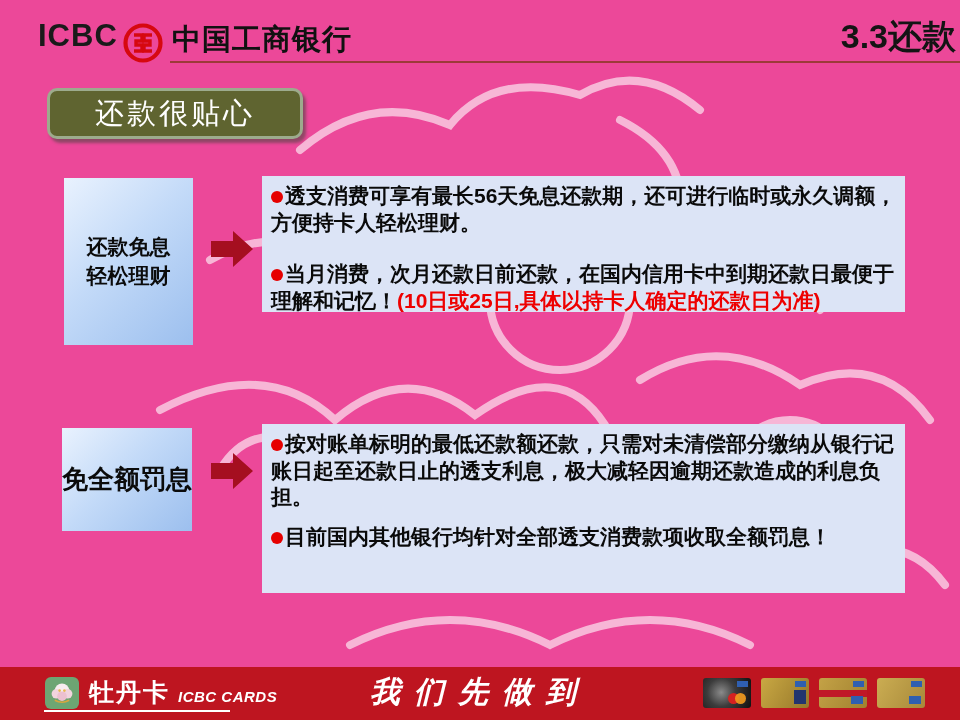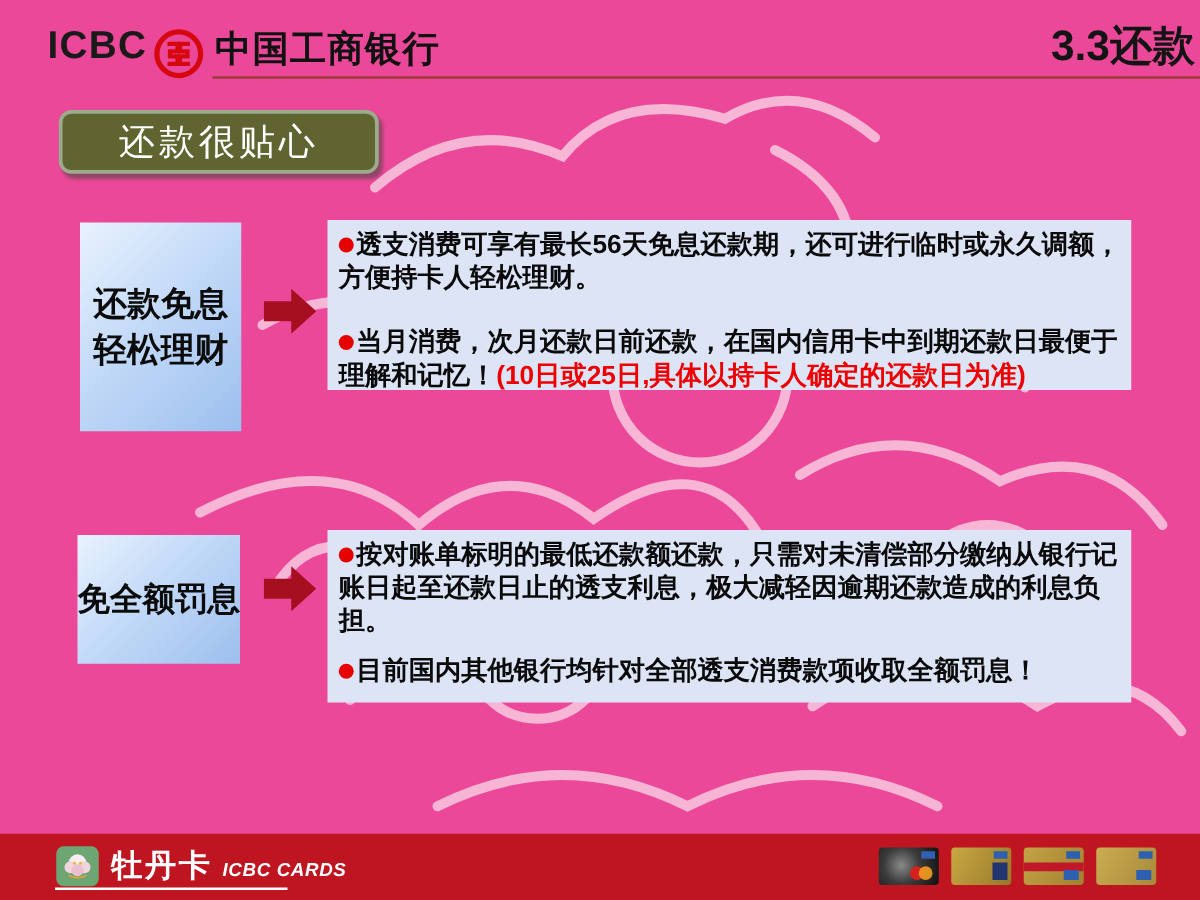--- a/index.html
+++ b/index.html
@@ -16,29 +16,29 @@
   .hdr-line{position:absolute;left:170px;top:61px;width:790px;height:2px;background:#9c3a3a;}
 
   
   .title-btn{position:absolute;left:47px;top:88px;width:250px;height:45px;background:#5f6430;
     border:3px solid #9dab8d;border-radius:10px;box-shadow:3px 4px 3px rgba(70,70,60,.55);
     display:flex;align-items:center;justify-content:center;color:#fff;font-size:29px;font-weight:400;letter-spacing:3px;}
 
   
   .label-box{position:absolute;background:linear-gradient(135deg,#e9f2fe 0%,#c3daf8 45%,#9cbfee 100%);
     display:flex;flex-direction:column;align-items:center;justify-content:center;
-    color:#0b0b0b;font-weight:900;font-size:27px;line-height:1.35;text-align:center;}
+    color:#0b0b0b;font-weight:900;font-size:21px;line-height:1.35;text-align:center;}
   .label-box-1{left:64px;top:178px;width:129px;height:167px;}
   .label-box-2{left:62px;top:428px;width:130px;height:103px;font-size:26px;}
   .arrow{position:absolute;width:42px;height:40px;}
   .arrow-1{left:211px;top:229px;}
   .arrow-2{left:211px;top:451px;}
   .panel{position:absolute;left:262px;width:643px;background:#dce4f6;box-sizing:border-box;padding:7px 8px 0 9px;}
   .panel-1{top:176px;height:136px;}
-  .panel-2{top:424px;height:138px;}
+  .panel-2{top:424px;height:169px;}
   .bullet{margin:0;font-size:21px;font-weight:900;color:#0a0a0a;line-height:1.27;}
   .bullet + .bullet{margin-top:25px;}
   .panel-2 .bullet + .bullet{margin-top:13px;}
   .dot{display:inline-block;width:12px;height:12px;border-radius:50%;background:#e60000;margin-right:2px;}
   .hl{color:#ee0000;}
 
   
   .footer{position:absolute;left:0;top:667px;width:960px;height:53px;background:#be1520;}
   .mudan{position:absolute;left:45px;top:676px;display:flex;align-items:center;}
   .peony-badge{width:34px;height:32px;background:#6da573;border-radius:6px;display:flex;align-items:center;justify-content:center;}
@@ -129,20 +129,21 @@
         <circle cx="16" cy="19" r="6" fill="#ecc0d0"></circle>
         <circle cx="13" cy="12" r="1.6" fill="#e8b84c"></circle>
         <circle cx="19" cy="12" r="1.6" fill="#e8b84c"></circle>
         <path d="M7 24 Q16 29 25 24" stroke="#d9a63e" stroke-width="2" fill="none"></path>
       </svg>
     </span>
     <span class="mudan-cn">牡丹卡</span>
     <span class="mudan-en">ICBC CARDS</span>
   </div>
   <div class="layer mudan-underline"></div>
+  <div class="layer slogan">我们先做到</div>
   <div class="layer cards">
     <div class="card card-black">
       <span class="cc-tag"></span>
       <span class="cc-circle-red"></span>
       <span class="cc-circle-org"></span>
     </div>
     <div class="card card-gold-a">
       <span class="cc-tag"></span>
       <span class="cc-panel"></span>
     </div>

